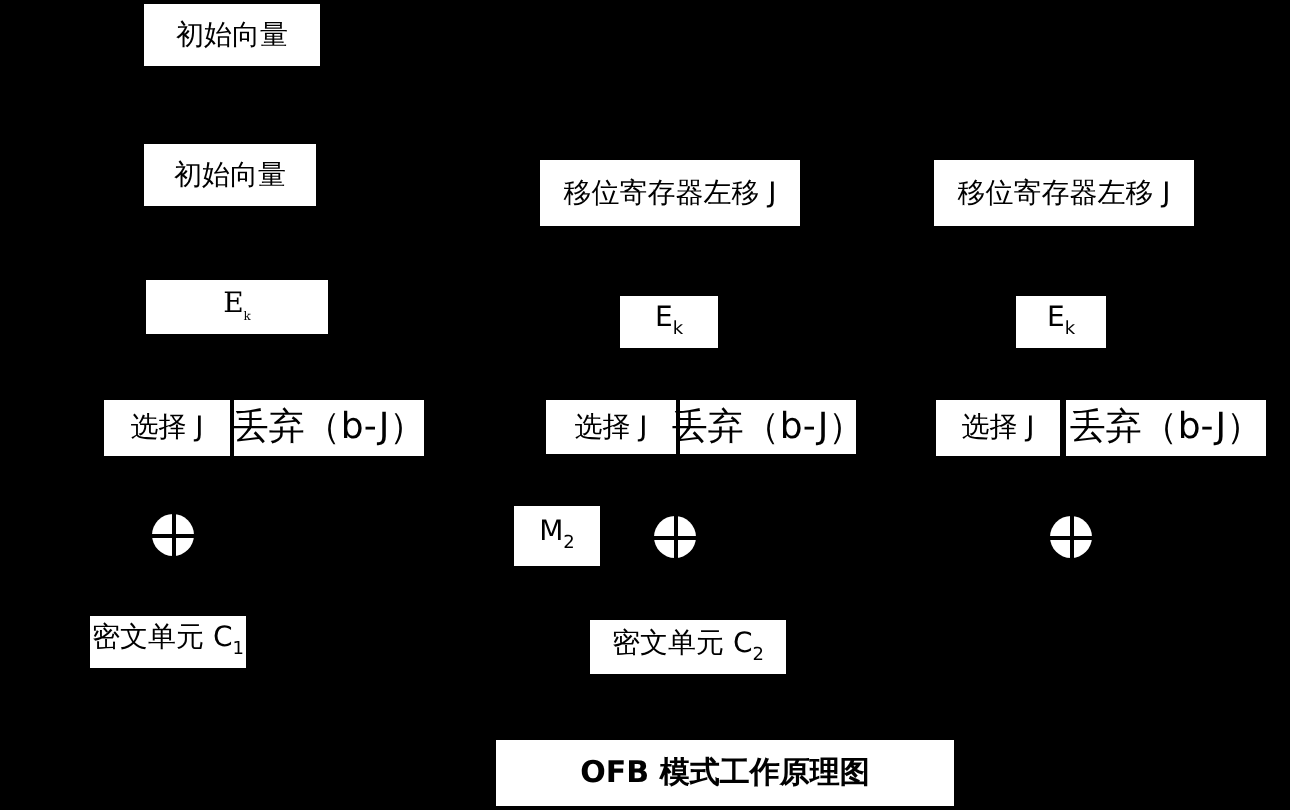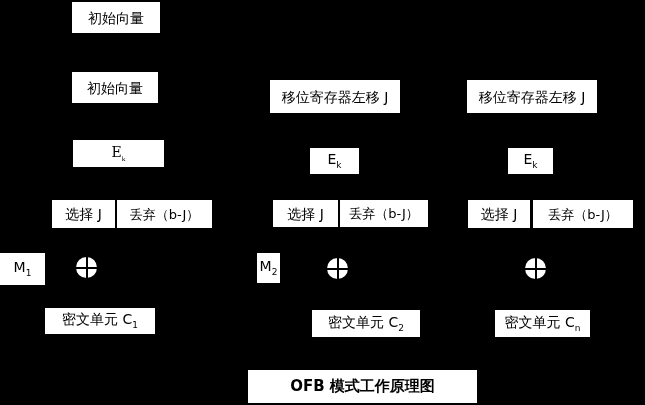--- a/index.html
+++ b/index.html
@@ -10,50 +10,50 @@
   }
   .b {
     position:absolute; background:#ffffff; color:#000000;
     display:flex; align-items:center; justify-content:center;
     font-size:14px; white-space:nowrap; box-sizing:border-box;
   }
   .lbl { display:inline-block; line-height:1; }
   .lbl sub { font-size:9px; line-height:1; }
   .e1 .lbl { font-family:"DejaVu Serif","Liberation Serif",serif; }
   .e1 .lbl sub { font-size:6px; }
-  .dis { font-size:13px; }
+  .dis { font-size:18px; }
   .xor {
     position:absolute; width:21px; height:21px;
     background:#ffffff; border-radius:50%;
   }
   .xor::before {
     content:""; position:absolute; left:50%; top:0;
     width:2px; height:100%; background:#000; transform:translateX(-50%);
   }
   .xor::after {
     content:""; position:absolute; top:50%; left:0;
     width:100%; height:2px; background:#000; transform:translateY(-50%);
   }
   
   .iv   { left:72px;  top:2px;   width:88px;  height:31px; }
   .reg1 { left:72px;  top:72px;  width:86px;  height:31px; }
   .e1   { left:73px;  top:140px; width:91px;  height:27px; }
   .sel1 { left:52px;  top:200px; width:63px;  height:28px; }
   .dis1 { left:117px; top:200px; width:95px;  height:28px; }
   .m1   { left:0px;   top:253px; width:45px;  height:32px; }
   .x1   { left:76px;  top:257px; }
-  .c1   { left:45px;  top:308px; width:110px;  height:26px; }
+  .c1   { left:45px;  top:308px; width:78px;  height:26px; }
   
   .reg2 { left:270px; top:80px;  width:130px; height:33px; }
   .e2   { left:310px; top:148px; width:49px;  height:26px; }
   .sel2 { left:273px; top:200px; width:65px;  height:27px; }
   .dis2 { left:340px; top:200px; width:88px;  height:27px; }
-  .m2   { left:257px; top:253px; width:23px;  height:30px; }
+  .m2   { left:257px; top:253px; width:43px;  height:30px; }
   .x2   { left:327px; top:258px; }
-  .c2   { left:312px; top:310px; width:108px;  height:27px; }
+  .c2   { left:295px; top:310px; width:98px;  height:27px; }
   
   .reg3 { left:467px; top:80px;  width:130px; height:33px; }
   .e3   { left:508px; top:148px; width:45px;  height:26px; }
   .sel3 { left:468px; top:200px; width:62px;  height:28px; }
   .dis3 { left:533px; top:200px; width:100px; height:28px; }
   .m3   { left:452px; top:253px; width:43px;  height:30px; }
   .x3   { left:525px; top:258px; }
   .c3   { left:495px; top:310px; width:95px;  height:27px; }
   
   .title {
@@ -73,23 +73,20 @@
     <span class="lbl">初始向量</span>
   </div>
   <div class="b e1">
     <span class="lbl"><span>E</span><sub>k</sub></span>
   </div>
   <div class="b sel1">
     <span class="lbl">选择 J</span>
   </div>
   <div class="b dis1 dis">
     <span class="lbl">丢弃（b-J）</span>
-  </div>
-  <div class="b m1">
-    <span class="lbl"><span>M</span><sub>1</sub></span>
   </div>
   <div class="xor x1"></div>
   <div class="b c1">
     <span class="lbl"><span>密文单元 C</span><sub>1</sub></span>
   </div>
 
   <div class="b reg2">
     <span class="lbl">移位寄存器左移 J</span>
   </div>
   <div class="b e2">
@@ -115,21 +112,18 @@
   <div class="b e3">
     <span class="lbl"><span>E</span><sub>k</sub></span>
   </div>
   <div class="b sel3">
     <span class="lbl">选择 J</span>
   </div>
   <div class="b dis3 dis">
     <span class="lbl">丢弃（b-J）</span>
   </div>
   <div class="xor x3"></div>
-  <div class="b c3">
-    <span class="lbl"><span>密文单元 C</span><sub>n</sub></span>
-  </div>
 
   <div class="b title">
     <span class="lbl">OFB 模式工作原理图</span>
   </div>
 
 </div>
 
 </body></html>

